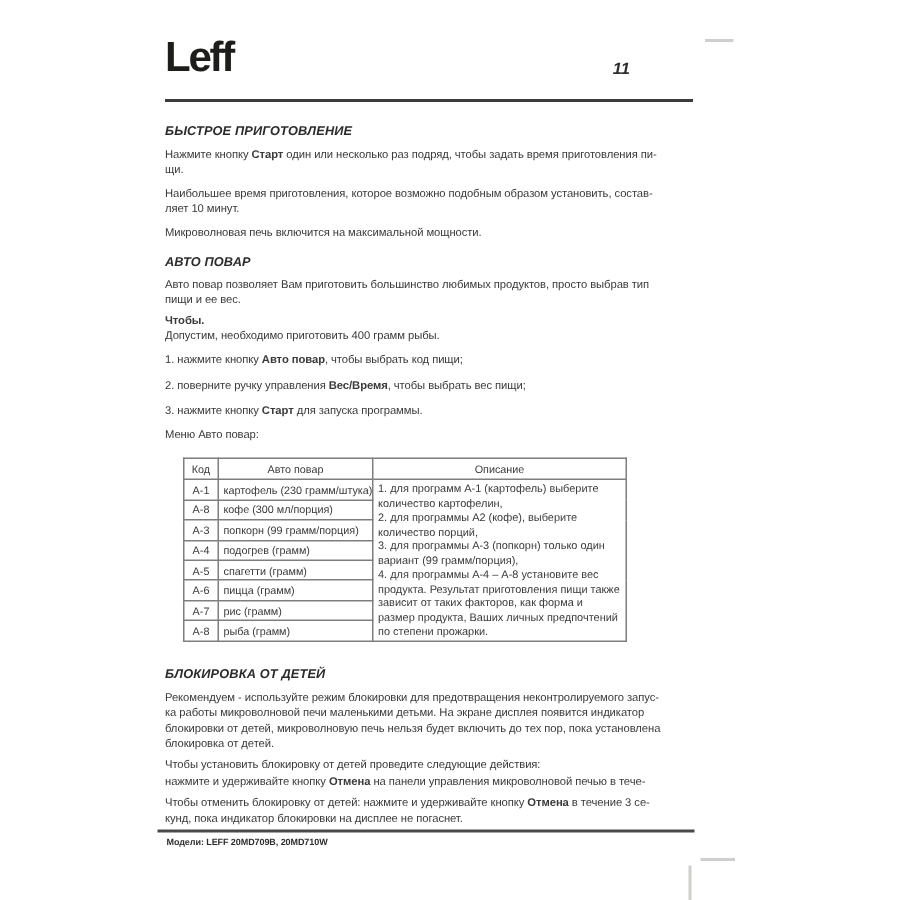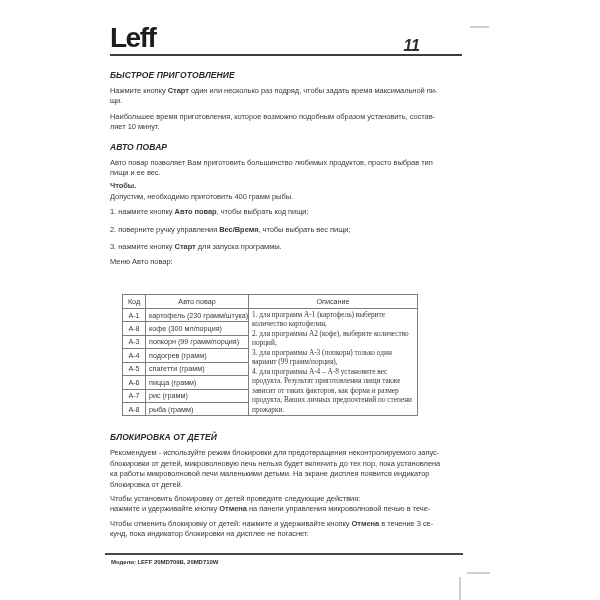--- a/index.html
+++ b/index.html
@@ -1,64 +1,65 @@
 <!DOCTYPE html>
 <html><head>
 <meta charset="utf-8">
 <style>
   html,body{margin:0;padding:0;}
   body{width:600px;height:600px;background:#ffffff;font-family:"Liberation Sans",sans-serif;}
   .page{position:relative;width:600px;height:600px;background:#fff;overflow:hidden;}
   .content{position:absolute;left:110px;top:0;width:352px;}
   .header{display:flex;justify-content:space-between;align-items:flex-end;
-          margin-top:24px;border-bottom:2px solid #3b3b3b;padding-bottom:2px;}
+          margin-top:24px;border-bottom:2px solid #3b3b3b;padding-bottom:14px;}
   .logo{font-size:28px;font-weight:bold;letter-spacing:-1.5px;line-height:28px;color:#1d1d1b;}
-  .pagenum{font-size:16px;font-style:italic;font-weight:bold;color:#2c2c2c;margin-right:42px;line-height:12px;}
+  .pagenum{font-size:11px;font-style:italic;font-weight:bold;color:#2c2c2c;margin-right:42px;line-height:12px;}
   .sec-title{font-size:8.5px;font-style:italic;font-weight:bold;color:#2b2b2b;letter-spacing:.1px;line-height:10px;}
   .t-quick{margin-top:14px;}
   .t-auto{margin-top:9px;}
   .t-lock{margin-top:16px;}
   .para{font-size:7.5px;line-height:10.4px;color:#3a3a3a;letter-spacing:-0.05px;}
   .para .tline{white-space:nowrap;}
   .nowrap{white-space:nowrap;}
   .mt3{margin-top:3px;}.mt4{margin-top:4px;}.mt5{margin-top:5px;}
   .mt6{margin-top:6px;}.mt7{margin-top:7px;}
-  table.menu{border-collapse:collapse;margin-left:12px;margin-top:26px;width:295px;table-layout:fixed;}
+  table.menu{border-collapse:collapse;margin-left:12px;margin-top:10px;width:295px;table-layout:fixed;}
   table.menu th,table.menu td{border:1px solid #7e7e7e;color:#3a3a3a;padding:1px 3px;}
   table.menu th{font-size:7.2px;font-weight:normal;text-align:center;height:11px;}
   td.code{font-size:7.2px;text-align:center;height:10px;}
   td.dish{font-size:7.2px;text-align:left;white-space:nowrap;overflow:hidden;}
-  td.desc{vertical-align:top;font-size:7.3px;line-height:9.5px;padding:2px 4px;white-space:pre-line;font-family:Liberation Serif, serif;}
+  td.desc{vertical-align:top;font-size:7.3px;line-height:9.5px;padding:2px 4px;white-space:pre-line;}
   .footer{position:absolute;left:105px;top:553px;width:358px;border-top:2px solid #4a4a4a;}
   .models{margin-top:4px;margin-left:6px;font-size:6px;font-weight:bold;color:#2f2f2f;letter-spacing:-0.05px;}
   .mark{position:absolute;background:#cfcfcd;}
   .mark-tr{left:470px;top:26px;width:19px;height:2px;}
   .mark-br-h{left:467px;top:572px;width:23px;height:2px;}
   .mark-br-v{left:459px;top:577px;width:2px;height:23px;}
 </style>
 </head>
 <body>
 
 <div class="page">
   <div class="content">
 
     <div class="header">
       <div class="logo">Leff</div>
       <div class="pagenum">11</div>
     </div>
 
     <div class="sec-title t-quick">БЫСТРОЕ ПРИГОТОВЛЕНИЕ</div>
     <div class="para mt6">
-        <div class="tline"><span>Нажмите кнопку </span><b>Старт</b><span> один или несколько раз подряд, чтобы задать время максимальной пи-</span></div>
+        <div class="tline"><span>Нажмите кнопку </span><b>Старт</b><span> один или несколько раз подряд, чтобы задать время приготовления пи-</span></div>
         <div class="tline"><span>щи.</span></div>
       </div>
     <div class="para mt5">
         <div class="tline"><span>Наибольшее время приготовления, которое возможно подобным образом установить, состав-</span></div>
         <div class="tline"><span>ляет 10 минут.</span></div>
       </div>
+    <div class="para mt5 nowrap">Микроволновая печь включится на максимальной мощности.</div>
 
     <div class="sec-title t-auto">АВТО ПОВАР</div>
     <div class="para mt6">
         <div class="tline"><span>Авто повар позволяет Вам приготовить большинство любимых продуктов, просто выбрав тип</span></div>
         <div class="tline"><span>пищи и ее вес.</span></div>
       </div>
     <div class="para mt3">
         <div class="tline"><b>Чтобы.</b></div>
         <div class="tline"><span>Допустим, необходимо приготовить 400 грамм рыбы.</span></div>
       </div>
@@ -122,22 +123,22 @@
         <tr>
           <td class="code">А-8</td>
           <td class="dish">рыба (грамм)</td>
         </tr>
       </tbody>
     </table>
 
     <div class="sec-title t-lock">БЛОКИРОВКА ОТ ДЕТЕЙ</div>
     <div class="para mt6">
         <div class="tline"><span>Рекомендуем - используйте режим блокировки для предотвращения неконтролируемого запус-</span></div>
+        <div class="tline"><span>ка работы микроволновой печи маленькими детьми. На экране дисплея появится индикатор</span></div>
         <div class="tline"><span>блокировки от детей, микроволновую печь нельзя будет включить до тех пор, пока установлена</span></div>
-        <div class="tline"><span>ка работы микроволновой печи маленькими детьми. На экране дисплея появится индикатор</span></div>
         <div class="tline"><span>блокировка от детей.</span></div>
       </div>
     <div class="para mt4">
         <div class="tline"><span>Чтобы установить блокировку от детей проведите следующие действия:</span></div>
         <div class="tline"><span>нажмите и удерживайте кнопку </span><b>Отмена</b><span> на панели управления микроволновой печью в тече-</span></div>
       </div>
     <div class="para mt4">
         <div class="tline"><span>Чтобы отменить блокировку от детей: нажмите и удерживайте кнопку </span><b>Отмена</b><span> в течение 3 се-</span></div>
         <div class="tline"><span>кунд, пока индикатор блокировки на дисплее не погаснет.</span></div>
       </div>

